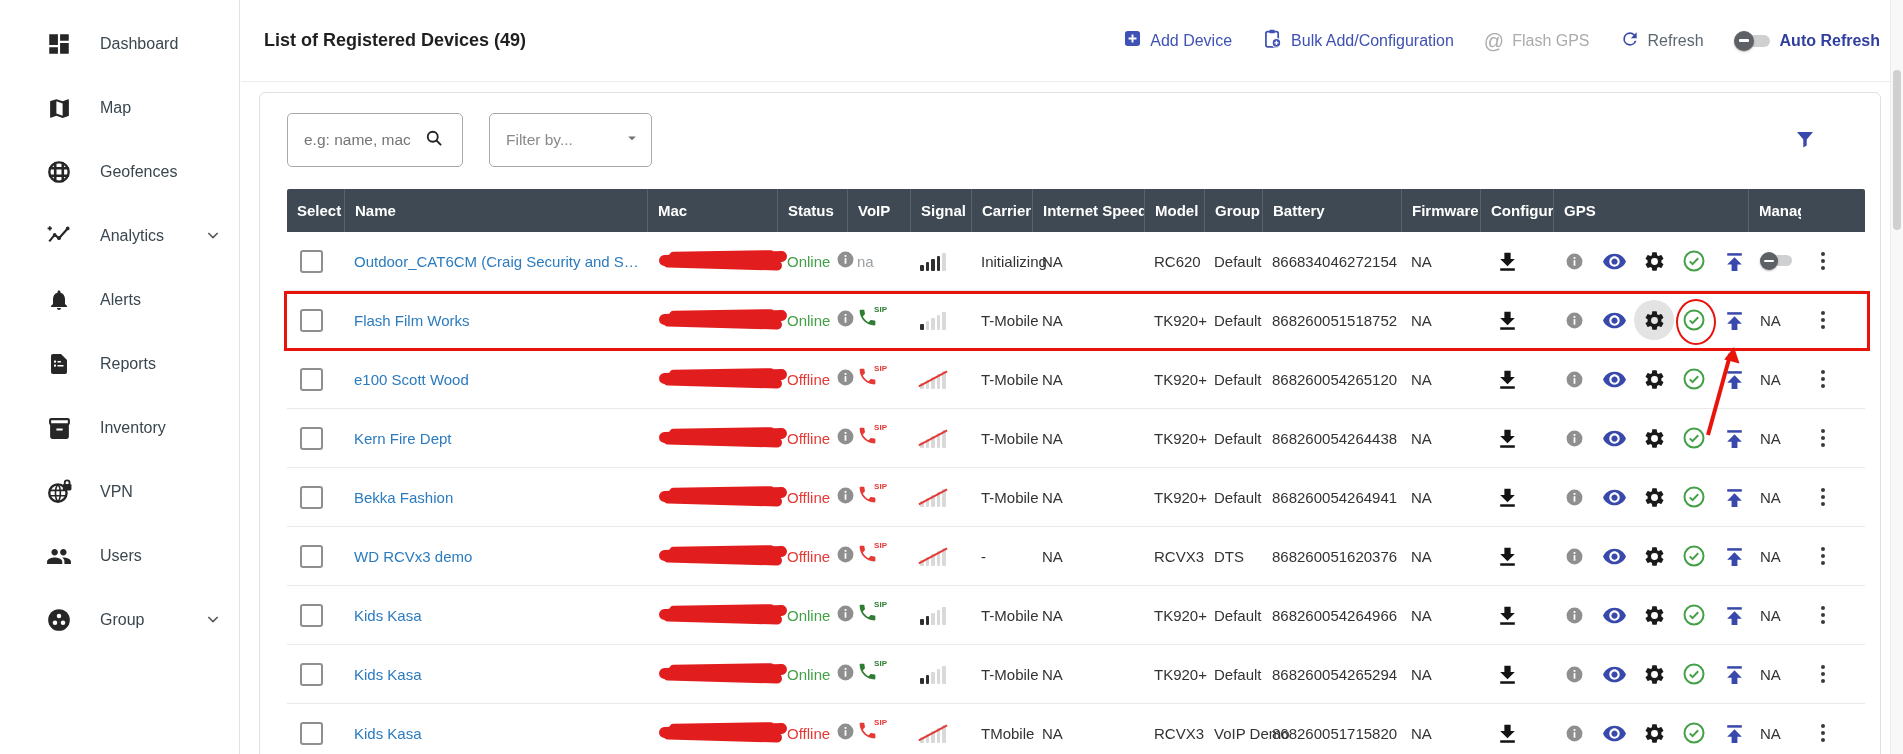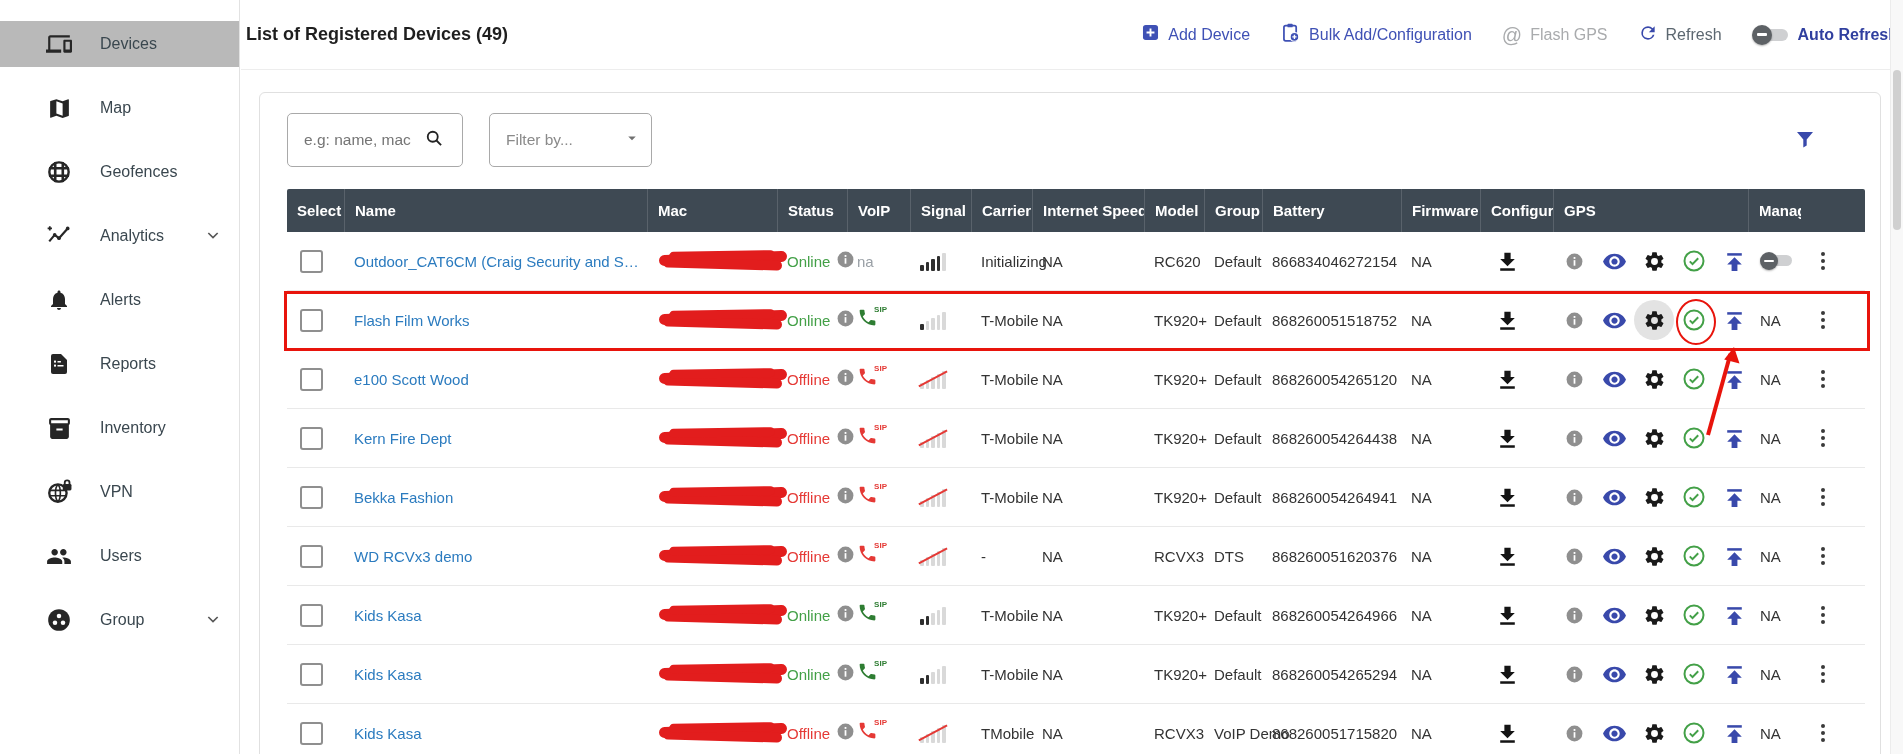--- a/index.html
+++ b/index.html
@@ -9,22 +9,22 @@
   .sidebar{position:absolute;left:0;top:0;width:240px;height:754px;background:#fff;
            border-right:1px solid #e2e2e2;padding-top:21px;box-sizing:border-box;z-index:5;}
   .side-item{height:46px;margin-bottom:18px;display:flex;align-items:center;
              padding-left:46px;gap:28px;color:#3a474f;font-size:16px;cursor:pointer;position:relative;}
   .side-item.active{background:#b9b9b9;}
   .side-item .s-ico{width:26px;height:26px;flex:0 0 26px;display:flex;align-items:center;justify-content:center;}
   .side-item .chev{position:absolute;right:18px;top:14px;width:16px;height:16px;}
   .side-scroll{position:absolute;left:233px;top:698px;width:5px;height:56px;background:#c9c9c9;border-radius:3px;}
   
   .main{position:absolute;left:241px;top:0;right:0;height:754px;}
-  .main-header{height:70px;display:flex;align-items:center;border-bottom:1px solid #ededed;
-               padding:0 5px;box-sizing:border-box;}
+  .main-header{height:82px;display:flex;align-items:center;border-bottom:1px solid #ededed;
+               padding:0 23px;box-sizing:border-box;}
   .page-title{font-size:18px;font-weight:bold;color:#1f1f1f;}
   .actions{margin-left:auto;display:flex;align-items:center;gap:30px;font-size:16px;}
   .action{display:flex;align-items:center;gap:8px;cursor:pointer;white-space:nowrap;}
   .action.blue{color:#3f51b5;}
   .action.disabled{color:#a9abad;cursor:default;}
   .action.refresh{color:#5c6770;}
   .action .at{font-size:20px;color:#a9abad;line-height:1;}
   .auto-label{color:#303f9f;font-weight:bold;}
   
   .toggle{position:relative;width:38px;height:22px;display:inline-block;flex:0 0 38px;cursor:pointer;}
@@ -91,27 +91,27 @@
   #anno-box{left:524px;top:289px;width:1580px;height:57px;border:3.5px solid #e8140c;box-sizing:border-box;}
   #anno-circle{width:36px;height:42px;border:2.5px solid #e8140c;border-radius:50%;}
   
   .vscroll{position:absolute;right:0;top:0;width:12px;height:754px;background:#f8f8f8;border-left:1px solid #ececec;z-index:45;}
   .vscroll .thumb{position:absolute;left:2px;top:70px;width:8px;height:160px;background:#d0d0d0;border-radius:4px;}
 </style>
 </head>
 <body>
 
 <aside class="sidebar" id="sidebar">
-    <div class="side-item active">
+    <div class="side-item">
       <span class="s-ico">
         <svg width="26" height="26" viewBox="0 0 24 24" fill="#262626">
-          <path d="M4 6h18V4H4c-1.1 0-2 .9-2 2v11H0v3h14v-3H4V6zm19 2h-6c-.55 0-1 .45-1 1v10c0 .55.45 1 1 1h6c.55 0 1-.45 1-1V9c0-.55-.45-1-1-1zm-1 9h-4v-7h4v7z"></path>
+          <path d="M3 13h8V3H3v10zm0 8h8v-6H3v6zm10 0h8V11h-8v10zm0-18v6h8V3h-8z"></path>
         </svg>
       </span>
-      <span>Devices</span>
+      <span>Dashboard</span>
     </div>
     <div class="side-item">
       <span class="s-ico">
         <svg width="25" height="25" viewBox="0 0 24 24" fill="#262626">
           <path d="M20.5 3l-.16.03L15 5.1 9 3 3.36 4.9c-.21.07-.36.25-.36.48V20.5c0 .28.22.5.5.5l.16-.03L9 18.9l6 2.1 5.64-1.9c.21-.07.36-.25.36-.48V3.5c0-.28-.22-.5-.5-.5zM15 19l-6-2.11V5l6 2.11V19z"></path>
         </svg>
       </span>
       <span>Map</span>
     </div>
     <div class="side-item">

